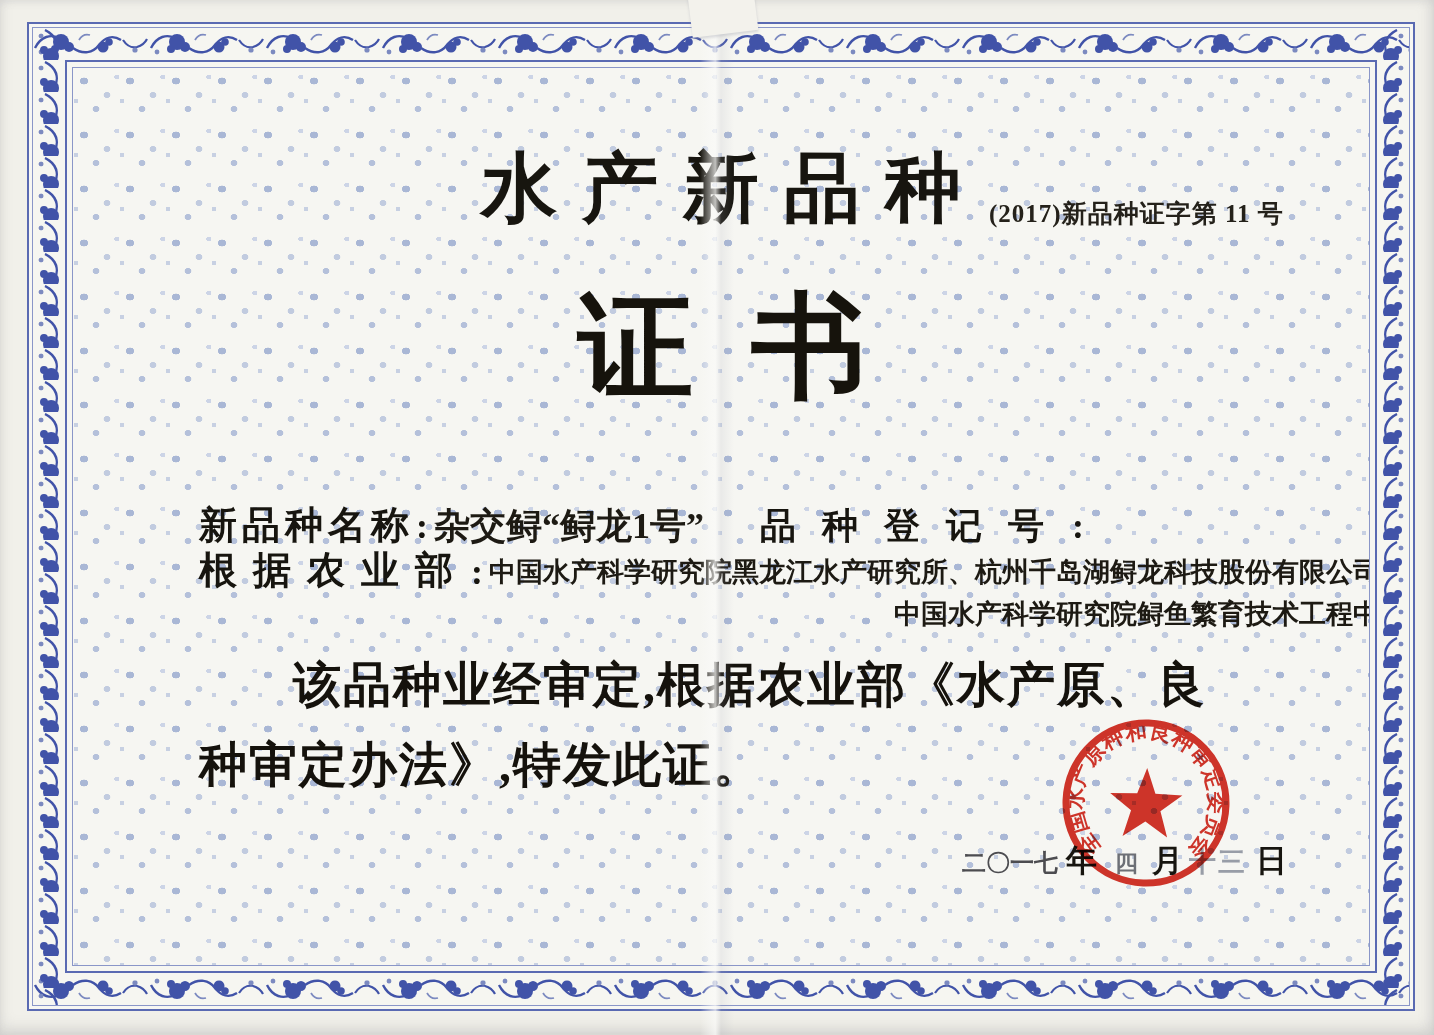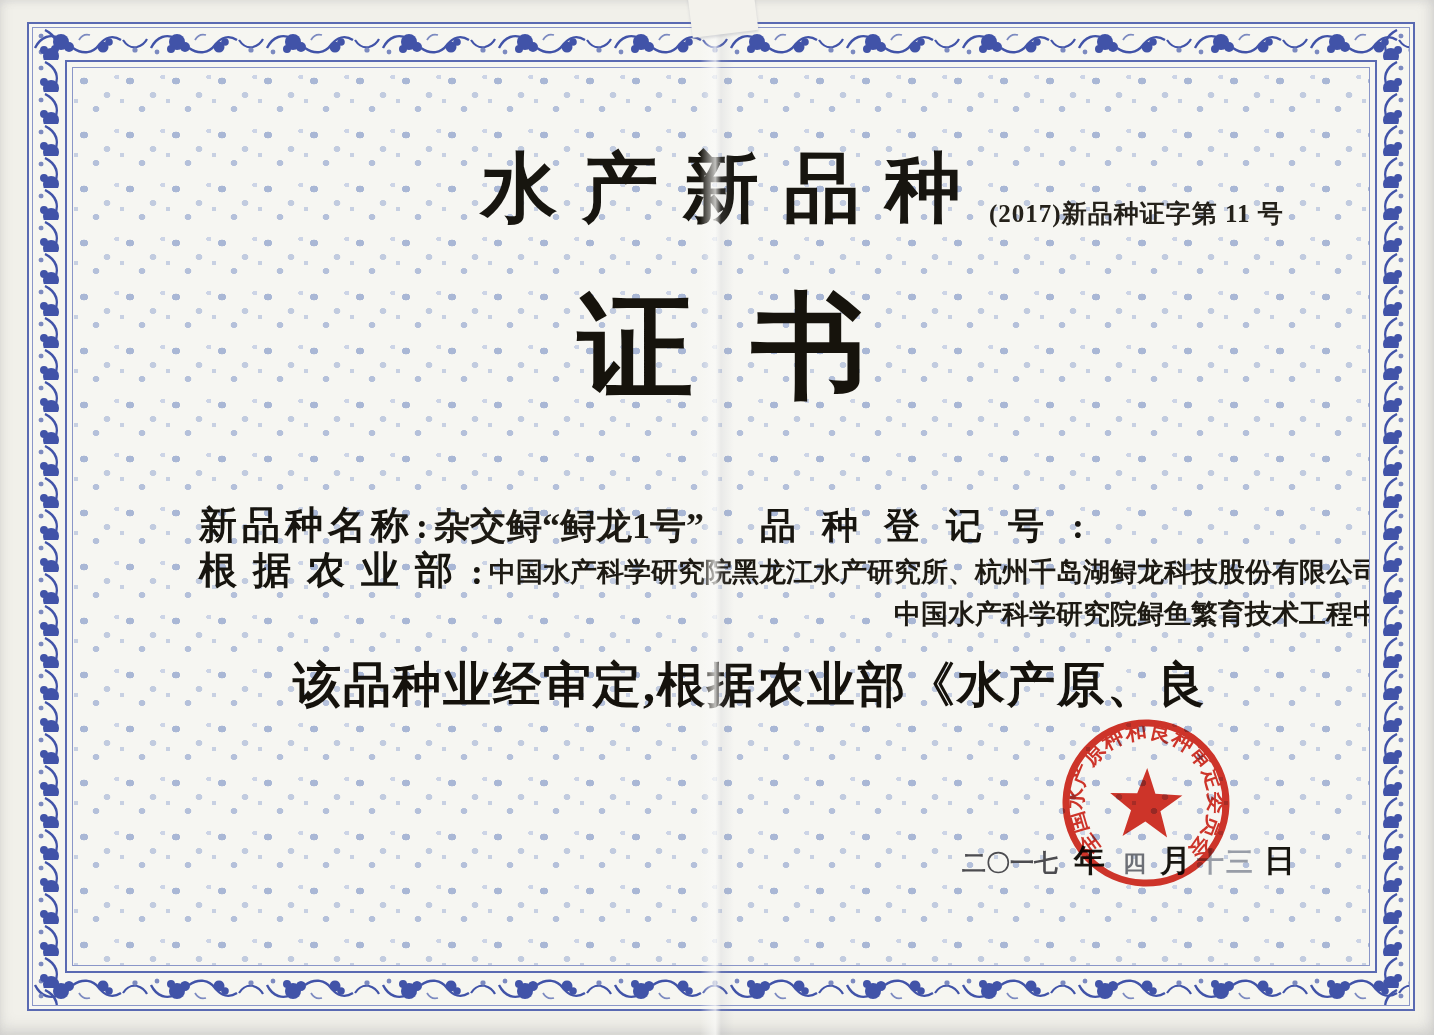--- a/index.html
+++ b/index.html
@@ -69,21 +69,21 @@
   .reg-value { font-size:34px; font-weight:600; color:#1d1a13; letter-spacing:1px; }
   .breeder-row { left:126px; top:477px; align-items:flex-start; }
   .breeder-label { font-size:38px; letter-spacing:16px; white-space:nowrap; }
   .breeder-value { font-size:27px; font-weight:600; color:#1d1a13; line-height:42px; white-space:nowrap; margin-top:6px; }
   .body-line1 { left:220px; top:585px; font-size:48px; font-weight:700; color:#15120c; letter-spacing:2px; white-space:nowrap; }
   .body-line2 { left:126px; top:665px; font-size:48px; font-weight:700; color:#15120c; letter-spacing:2px; white-space:nowrap; }
   
   .date-row { left:889px; top:772px; display:flex; align-items:baseline; z-index:3; }
   .d-num  { font-size:24px; font-weight:600; color:#4c4c50; letter-spacing:0; }
   .d-unit { font-size:31px; font-weight:700; color:#17150f; }
-  .d-year  { margin-right:16px; }
+  .d-year  { margin-right:8px; }
   .d-yunit { margin-right:18px; }
   .d-month { font-size:23px; color:#6d7076; margin-right:14px; }
   .d-munit { margin-right:6px; }
   .d-day   { font-size:27px; color:#989da7; letter-spacing:2px; margin-right:9px; }
   
   .seal {
     left:983px; top:645px; width:180px; height:180px;
     mix-blend-mode:multiply; opacity:.93; z-index:4;
     transform:rotate(2deg);
   }
@@ -205,20 +205,21 @@
               <div class="row breeder-row">
                 <span class="lbl breeder-label">根据农业部</span>
                   <span class="colon" style="margin-top:6px">:</span>
                 <div class="breeder-value">
                   <div>中国水产科学研究院黑龙江水产研究所、杭州千岛湖鲟龙科技股份有限公司、</div>
                   <div>中国水产科学研究院鲟鱼繁育技术工程中心</div>
                 </div>
               </div>
 
               <div class="body-line1">该品种业经审定,根据农业部《水产原、良</div>
+              <div class="body-line2">种审定办法》,特发此证。</div>
 
               <div class="row date-row">
                 <span class="d-num d-year">二〇一七</span>
                 <span class="d-unit d-yunit">年</span>
                 <span class="d-num d-month">四</span>
                 <span class="d-unit d-munit">月</span>
                 <span class="d-num d-day">十三</span>
                 <span class="d-unit">日</span>
               </div>
 

